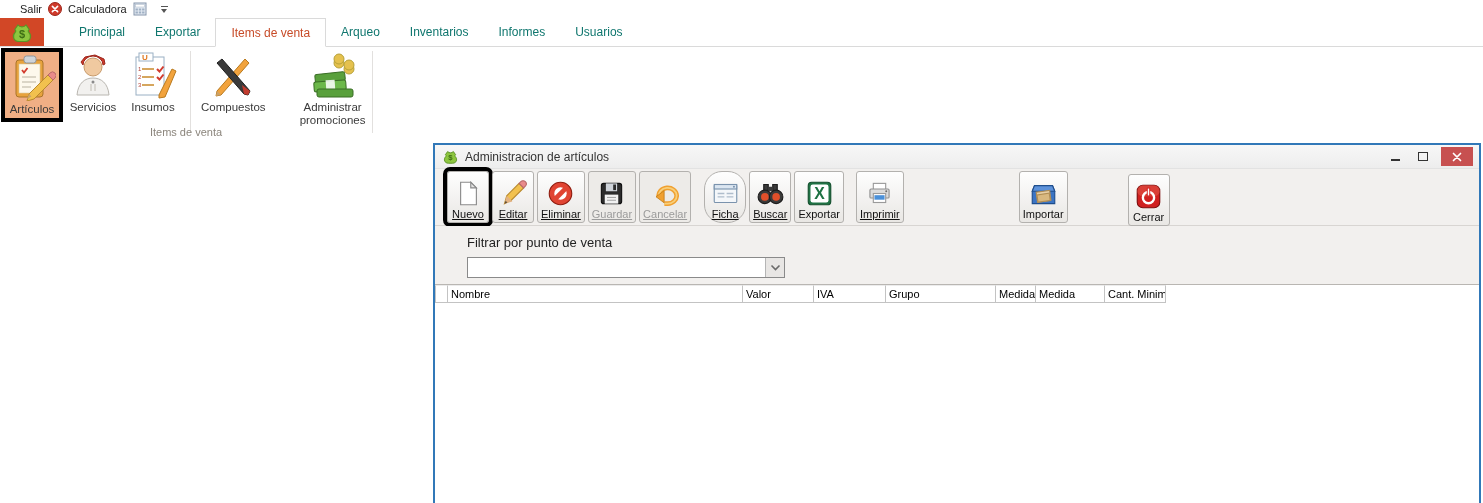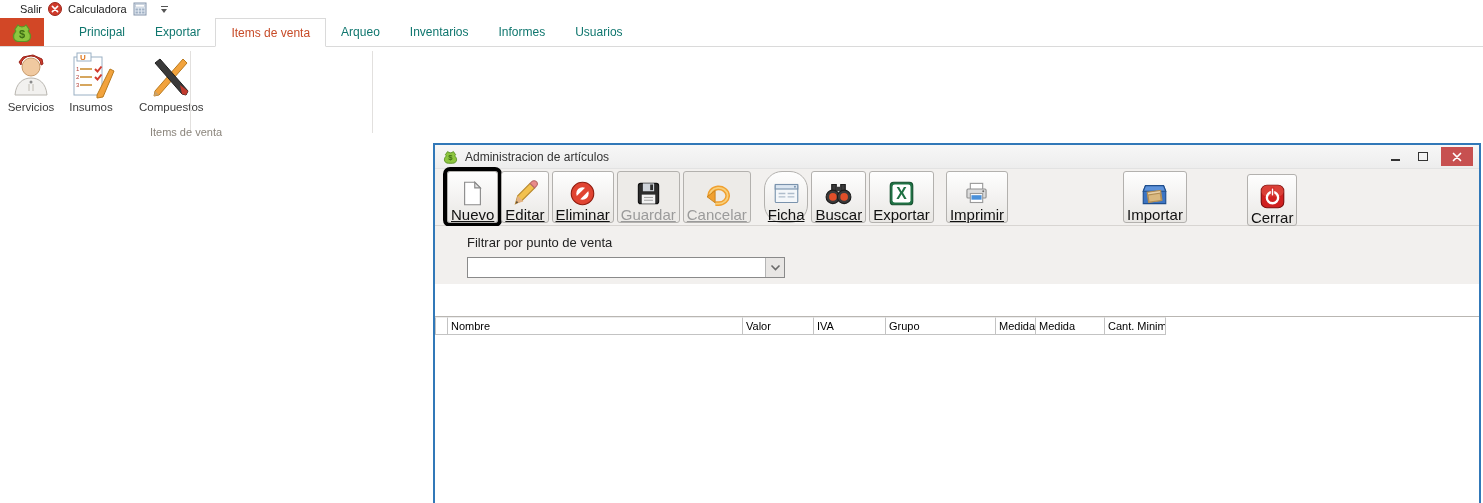--- a/index.html
+++ b/index.html
@@ -57,41 +57,41 @@
               justify-content:center; margin:0 6px 0 4px; }
 
   
   .toolbar { height:57px; background:#f2f0ee; border-bottom:1px solid #d8d5d2;
              display:flex; align-items:center; padding-left:12px; flex:none; }
   .tbtn { height:52px; min-width:42px; border:1px solid #b3b1ae; border-radius:3px;
           background:linear-gradient(#fefefe,#e9e7e4); display:flex; flex-direction:column;
           align-items:center; justify-content:flex-end; padding:2px 3px 1px;
           margin-right:3px; }
   .tbtn .ticon { width:27px; height:27px; display:block; margin-bottom:1px; }
-  .tbtn .tlabel { font-size:15px; color:#111; text-decoration:underline; line-height:13px;
+  .tbtn .tlabel { font-size:11px; color:#111; text-decoration:underline; line-height:13px;
                   white-space:nowrap; }
   .tbtn.disabled { background:#edebe8; }
   .tbtn.disabled .tlabel { color:#9b9b9b; }
   .tbtn.nounderline .tlabel { text-decoration:none; }
   .tbtn.annotated { outline:4px solid #000; }
   .gap10 { margin-left:10px;border-radius:18px; } .gap9 { margin-left:9px; }
   .gap140 { margin-left:112px; } .gap57 { margin-left:57px;margin-top:6px; }
 
   
   .filterpanel { height:58px; background:#f2f0ee; padding:9px 0 0 32px; flex:none; }
   .filterlabel { font-size:13px; color:#222; }
   .combobox { margin-top:7px; width:318px; height:21px; background:#fff;
               border:1px solid #8a8a8a; display:flex; align-items:stretch; }
   .combobox input { border:none; outline:none; flex:1; font-size:11px; padding:0 3px;
                     font-family:"Liberation Sans", sans-serif; }
   .combo-btn { width:19px; background:#e8e6e4; border-left:1px solid #b5b5b5;
                display:flex; align-items:center; justify-content:center; }
 
   
-  .grid { flex:1; background:#fff; border-top:1px solid #b9b6b2;margin-top:32px; }
+  .grid { flex:1; background:#fff; border-top:1px solid #b9b6b2; }
   .gridheader { display:flex; height:18px; }
   .gcell { border-right:1px solid #c3c3c3; border-bottom:1px solid #c3c3c3;
            border-top:1px solid #ececec; font-size:11px; color:#000;
            padding:2px 0 0 3px; overflow:hidden; white-space:nowrap; background:#fff;
            flex:none; }
   .gcell.first { border-left:1px solid #c3c3c3; }
 </style>
 </head>
 <body>
 
@@ -136,20 +136,33 @@
       <div class="tab">Arqueo</div>
       <div class="tab">Inventarios</div>
       <div class="tab">Informes</div>
       <div class="tab">Usuarios</div>
     </div>
   </div>
 
   <div class="ribbon">
     <div class="rbuttons">
 
+      <div class="rbtn annotated">
+        <svg class="ricon" viewBox="0 0 48 48">
+          <rect x="8" y="7" width="27" height="37" rx="3" fill="#e8a33d" stroke="#a9742a"></rect>
+          <rect x="11" y="11" width="21" height="29" fill="#fdf8ec" stroke="#d9c9a0" stroke-width="0.6"></rect>
+          <rect x="16" y="3" width="12" height="7" rx="2.5" fill="#cfd4da" stroke="#8e959d"></rect>
+          <path d="M14 17l2 2.5 3.5-4.5" stroke="#d23b2e" stroke-width="1.8" fill="none"></path>
+          <path d="M14 24h14M14 29h14M14 34h9" stroke="#b9b1a0" stroke-width="1.2"></path>
+          <path d="M21 41L40 22l5 5-19 19-7 2z" fill="#f2c14e" stroke="#b98a2e"></path>
+          <path d="M40 22l5 5 2-2a3.5 3.5 0 0 0-5-5z" fill="#e98a8a" stroke="#b96a6a"></path>
+          <path d="M21 41l2.5 2.5L19 46z" fill="#caa26a"></path>
+        </svg>
+        <span class="rlabel">Artículos</span>
+      </div>
 
       <div class="rbtn">
         <svg class="ricon" viewBox="0 0 48 48">
           <path d="M8 44c1-12 8-17 16-17s15 5 16 17z" fill="#f2f1ef" stroke="#b9b6b0"></path>
           <circle cx="24" cy="16" r="9" fill="#f0c9a0" stroke="#c79a6a"></circle>
           <path d="M14 14a10 9 0 0 1 20 0l2-1-1-5-9-4-10 2-4 5z" fill="#cf3a2b" stroke="#9c261b"></path>
           <path d="M22 33v7M26 33v7" stroke="#c9c5bd" stroke-width="1.2"></path>
           <circle cx="24" cy="31" r="1.5" fill="#8a8a8a"></circle>
         </svg>
         <span class="rlabel">Servicios</span>
@@ -179,20 +192,35 @@
       <div class="rbtn" style="margin-left:12px">
         <svg class="ricon" viewBox="0 0 48 48">
           <path d="M8 40L36 8l4 4L12 44l-5 1z" fill="#f2a33d" stroke="#b97a1e"></path>
           <path d="M8 40l4 4-5 1z" fill="#caa26a"></path>
           <path d="M8 12l5-4 28 32-2 4-4-1z" fill="#3a3a3a" stroke="#1e1e1e"></path>
           <path d="M33 34l8 6-2 4-4-1z" fill="#c23b2e"></path>
         </svg>
         <span class="rlabel">Compuestos</span>
       </div>
 
+      <div class="rbtn wide" style="margin-left:14px">
+        <svg class="ricon" viewBox="0 0 48 48">
+          <g stroke="#b7a23a" fill="#e5c14e">
+            <circle cx="30" cy="12" r="5"></circle>
+              <circle cx="30" cy="8" r="5"></circle>
+            <circle cx="40" cy="18" r="5"></circle>
+              <circle cx="40" cy="14" r="5"></circle>
+          </g>
+          <rect x="6" y="22" width="30" height="9" rx="2" fill="#59a03c" stroke="#3a6e25" transform="rotate(-6 21 26)"></rect>
+          <rect x="5" y="30" width="32" height="10" rx="2" fill="#6cb84a" stroke="#3a6e25" transform="rotate(-4 21 35)"></rect>
+          <rect x="17" y="29" width="9" height="11" fill="#fff" opacity="0.85" transform="rotate(-4 21 35)"></rect>
+          <rect x="8" y="38" width="36" height="8" rx="2" fill="#59a03c" stroke="#3a6e25"></rect>
+        </svg>
+        <span class="rlabel">Administrar promociones</span>
+      </div>
     </div>
 
     <div class="rsep" style="left:190px"></div>
     <div class="rsep" style="left:372px"></div>
     <div class="rgroup-label">Items de venta</div>
   </div>
 
   <div class="window">
 
     <div class="titlebar">

